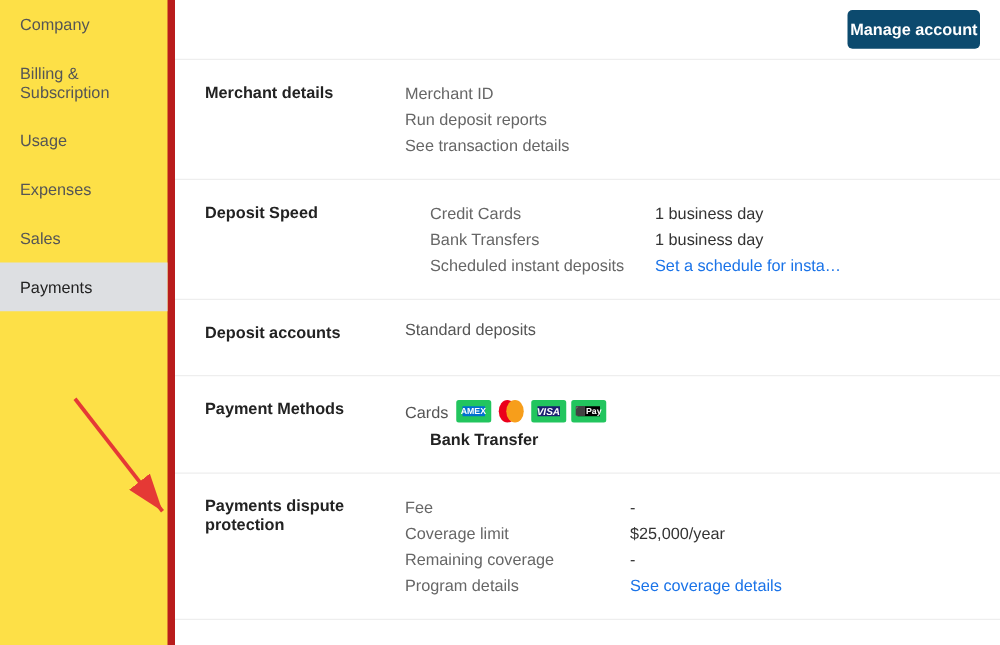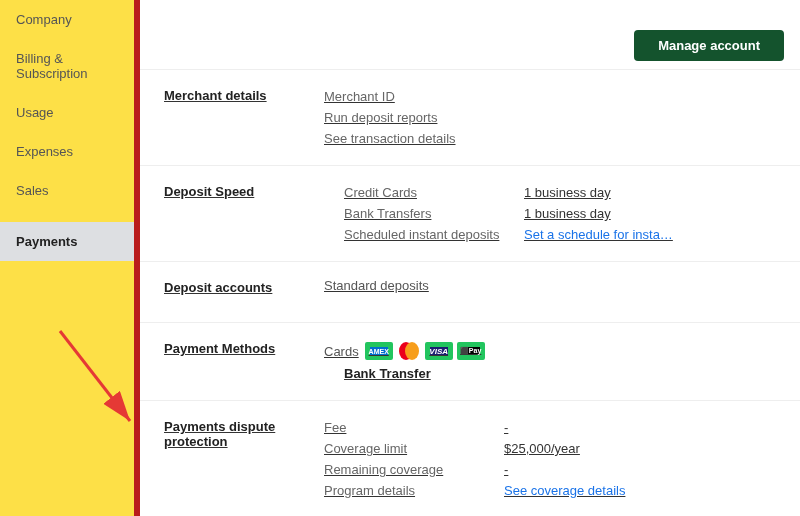--- a/index.html
+++ b/index.html
@@ -25,22 +25,21 @@
     .sidebar-item {
       padding: 12px 16px;
       cursor: pointer;
       color: #555;
       font-size: 13px;
       border-bottom: none;
     }
     .sidebar-item.active {
       background: #dddfe2;
       color: #222;
-      font-weight: 700;
-      margin-top: 12px;
+      font-weight: 400;
     }
 
     
     .main {
       flex: 1;
       background: #fff;
       overflow-y: auto;
       position: relative;
     }
 
@@ -49,35 +48,33 @@
       display: flex;
       justify-content: flex-end;
       padding: 8px 16px;
       background: #fff;
       border-bottom: 1px solid #eee;
       min-height: 44px;
       align-items: center;
     }
 
     .manage-account-btn {
-      background: #14532d;
+      background: #0c4a6e;
       color: #fff;
       border: none;
       border-radius: 4px;
-      padding: 8px 24px;
+      padding: 8px 2px;
       font-size: 13px;
       font-weight: 600;
       cursor: pointer;
-      margin-top: 22px;
     }
 
     
     .content {
       padding: 0;
-      text-decoration: underline;
     }
 
     .section {
       border-bottom: 1px solid #eee;
       padding: 16px 24px;
     }
 
     .section-row {
       display: flex;
       align-items: flex-start;

